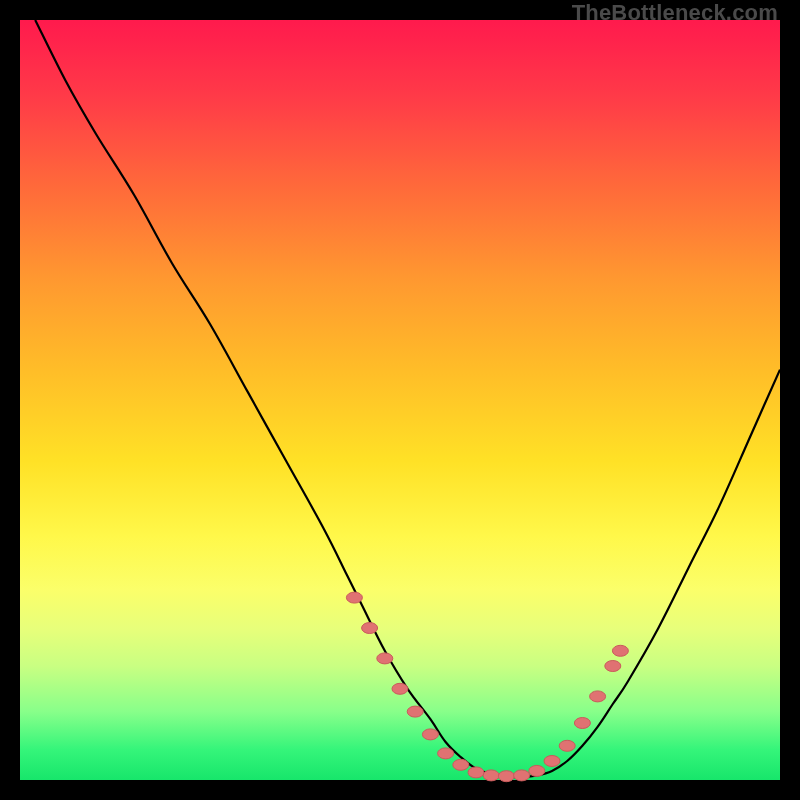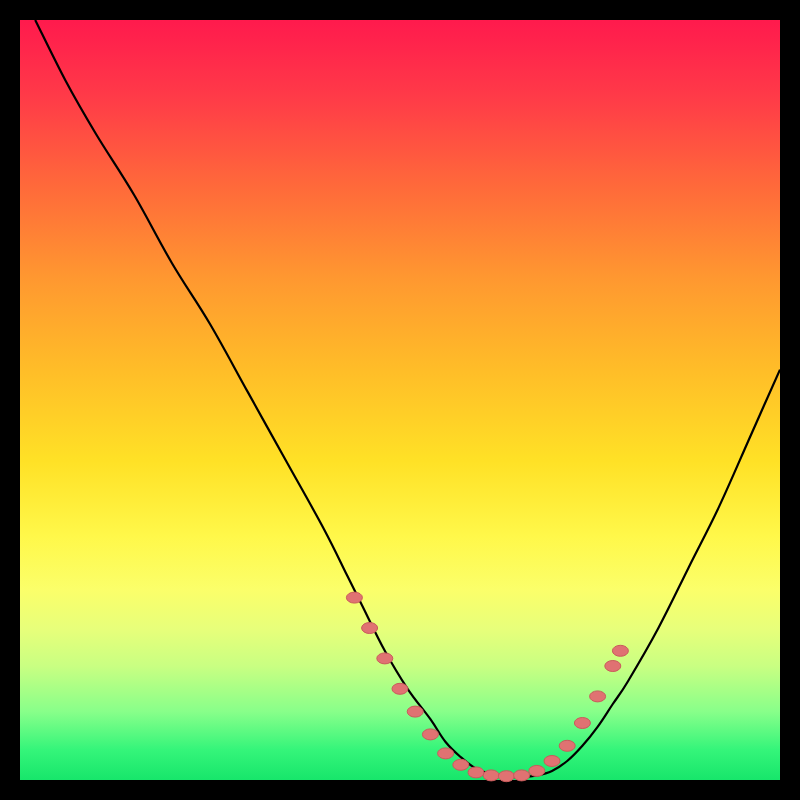--- a/index.html
+++ b/index.html
@@ -81,13 +81,14 @@
           <ellipse cx="516.8" cy="750.9" rx="8" ry="5.5" fill="#e07272" stroke="#c95b5b" stroke-width="1"></ellipse>
           <ellipse cx="532.0" cy="741.0" rx="8" ry="5.5" fill="#e07272" stroke="#c95b5b" stroke-width="1"></ellipse>
           <ellipse cx="547.2" cy="725.8" rx="8" ry="5.5" fill="#e07272" stroke="#c95b5b" stroke-width="1"></ellipse>
           <ellipse cx="562.4" cy="703.0" rx="8" ry="5.5" fill="#e07272" stroke="#c95b5b" stroke-width="1"></ellipse>
           <ellipse cx="577.6" cy="676.4" rx="8" ry="5.5" fill="#e07272" stroke="#c95b5b" stroke-width="1"></ellipse>
           <ellipse cx="592.8" cy="646.0" rx="8" ry="5.5" fill="#e07272" stroke="#c95b5b" stroke-width="1"></ellipse>
           <ellipse cx="600.4" cy="630.8" rx="8" ry="5.5" fill="#e07272" stroke="#c95b5b" stroke-width="1"></ellipse>
         </g>
     </svg>
   </div>
+  <div class="watermark">TheBottleneck.com</div>
 </div>
 
 </body></html>

